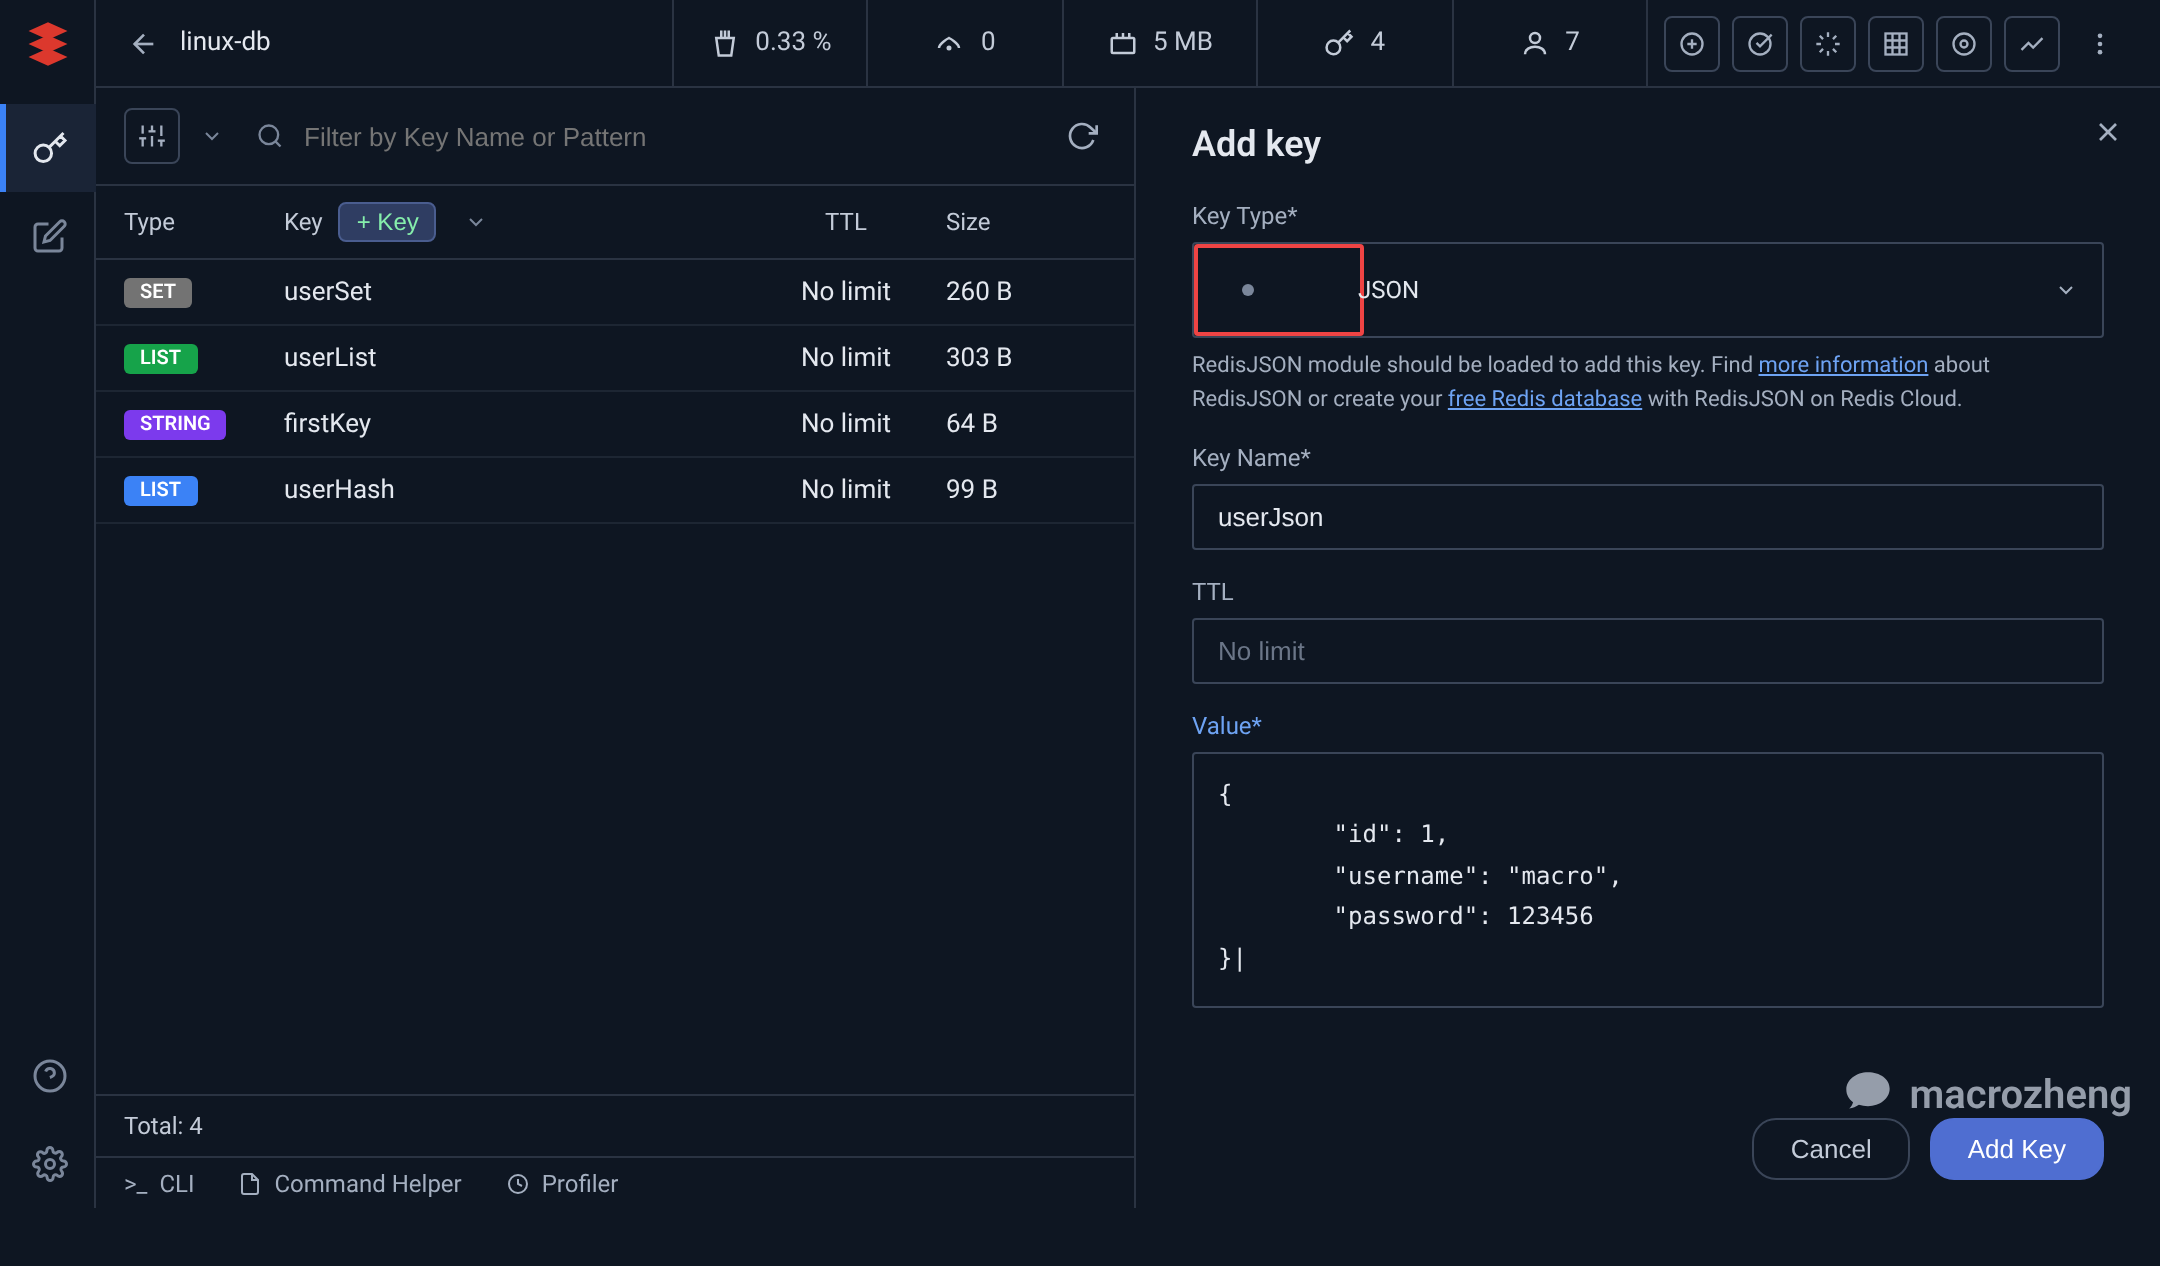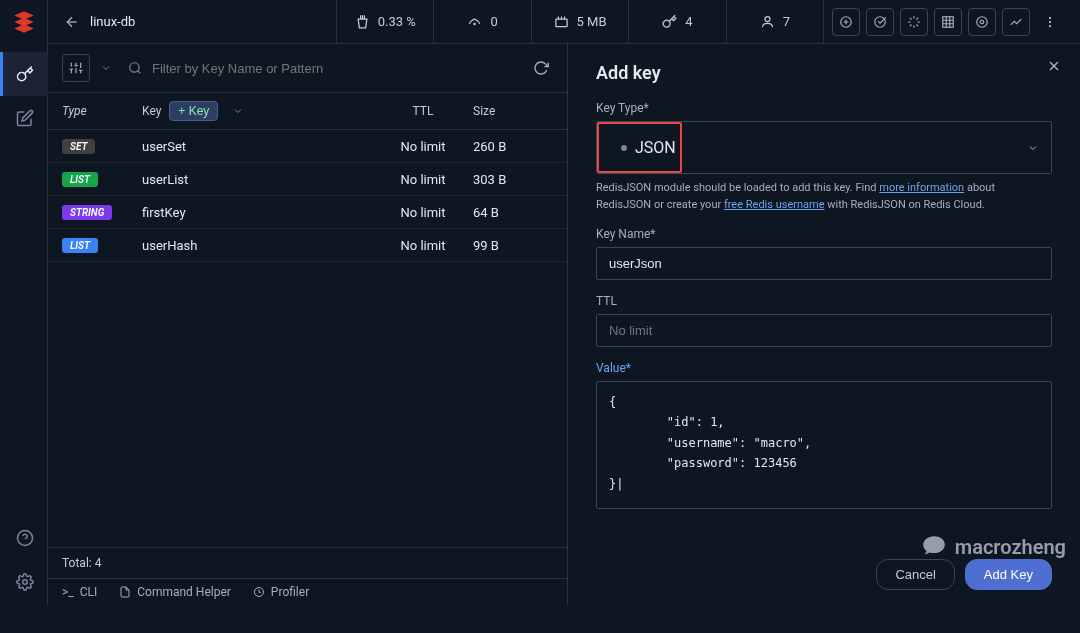--- a/index.html
+++ b/index.html
@@ -26,50 +26,50 @@
     .body { display: flex; flex: 1; overflow: hidden; }
 
     .browser { width: 520px; border-right: 1px solid #2a3342; display: flex; flex-direction: column; }
     .search-row { display: flex; align-items: center; gap: 10px; padding: 10px 14px; border-bottom: 1px solid #2a3342; }
     .search-row .flt { width: 28px; height: 28px; border: 1px solid #3a4558; border-radius: 4px; display: flex; align-items: center; justify-content: center; color: #a4afc0; }
     .search-row .chev { width: 18px; color: #7a869a; }
     .search-row .search-input { flex: 1; background: transparent; border: none; outline: none; color: #e4e8ef; font-size: 13px; }
     .search-row .refresh { width: 24px; height: 24px; color: #a4afc0; cursor: pointer; display: flex; align-items: center; justify-content: center; }
 
     .table-head { display: flex; align-items: center; padding: 8px 14px; border-bottom: 1px solid #2a3342; color: #c3cbd8; font-size: 12px; }
-    .col-type { width: 80px; font-style: italic; }
+    .col-type { width: 80px; }
     .col-key { flex: 1; display: flex; align-items: center; gap: 8px; }
     .col-ttl { width: 100px; text-align: center; }
     .col-size { width: 80px; }
     .add-key-btn { background: #2f3d62; border: 1px solid #4a5d8f; color: #86efac; font-size: 12px; padding: 2px 8px; border-radius: 4px; cursor: pointer; }
     .sort-chev { color: #7a869a; margin-left: 6px; }
 
     .rows { display: flex; flex-direction: column; }
     .row { display: flex; align-items: center; padding: 8px 14px; border-bottom: 1px solid #1d2633; cursor: pointer; }
     .badge { font-size: 10px; padding: 2px 8px; border-radius: 3px; font-weight: 600; text-align: center; display: inline-block; }
-    .badge.set { background: #404040; color: #fff; }
+    .badge.set { background: #737373; color: #fff; }
     .badge.list { background: #16a34a; color: #fff; }
     .badge.string { background: #7c3aed; color: #fff; }
     .badge.hash { background: #3b82f6; color: #fff; }
 
     .browser-foot { margin-top: auto; border-top: 1px solid #2a3342; padding: 8px 14px; color: #c3cbd8; font-size: 12px; }
     .bottombar { border-top: 1px solid #2a3342; padding: 4px 14px; display: flex; align-items: center; gap: 22px; color: #a4afc0; font-size: 12px; height: 26px; }
     .bottombar .bb-item { display: flex; align-items: center; gap: 6px; cursor: pointer; }
 
     .pane { flex: 1; display: flex; flex-direction: column; padding: 18px 28px 14px 28px; position: relative; overflow: hidden; }
     .pane .close { position: absolute; top: 14px; right: 18px; color: #a4afc0; cursor: pointer; }
     .pane h2 { font-size: 18px; font-weight: 600; margin-bottom: 18px; }
     .field-label { font-size: 12px; color: #a4afc0; margin-bottom: 6px; display: block; }
     .field-group { margin-bottom: 14px; }
     .select { border: 1px solid #3a4558; border-radius: 2px; padding: 8px 12px; display: flex; align-items: center; justify-content: space-between; cursor: pointer; }
     .select.highlight { border-color: #ef4444; border-width: 2px; width: 85px; display: inline-flex; }
     .select-outer { border: 1px solid #3a4558; border-radius: 2px; padding: 0; display: flex; align-items: center; justify-content: space-between; }
     .select-inner { display: flex; align-items: center; gap: 8px; padding: 6px 10px; }
     .select .dot { width: 6px; height: 6px; border-radius: 50%; background: #7a869a; }
-    .select .sel-label { font-size: 16px; }
+    .select .sel-label { font-size: 12px; margin-left: 44px; }
     .select-chev { padding: 0 12px; color: #a4afc0; }
     .hint { font-size: 11px; color: #a4afc0; margin-top: 6px; line-height: 1.5; }
     .hint a { color: #6ea3f3; text-decoration: underline; cursor: pointer; }
     .text-input { width: 100%; background: transparent; border: 1px solid #3a4558; border-radius: 2px; padding: 8px 12px; color: #e4e8ef; font-size: 13px; outline: none; }
     .text-input::placeholder { color: #6b7688; }
     .value-label { color: #6ea3f3; font-size: 12px; }
     .value-area { width: 100%; height: 128px; background: transparent; border: 1px solid #3a4558; border-radius: 2px; padding: 10px 12px; color: #e4e8ef; font-size: 12px; font-family: Menlo, Consolas, monospace; outline: none; resize: none; line-height: 1.7; }
 
     .pane-foot { margin-top: auto; display: flex; justify-content: flex-end; gap: 10px; padding-top: 16px; }
     .btn { padding: 7px 18px; border-radius: 12px; font-size: 13px; cursor: pointer; }
@@ -325,21 +325,21 @@
                 <span class="sel-label">JSON</span>
               </div>
             </div>
             <span class="select-chev">
               <svg width="12" height="12" viewBox="0 0 24 24" fill="none" stroke="currentColor" stroke-width="2">
                   <polyline points="6 9 12 15 18 9"></polyline>
                 </svg>
             </span>
           </div>
           <div class="hint">
-            <span>RedisJSON module should be loaded to add this key. Find </span><a>more information</a><span> about RedisJSON or create your </span><a>free Redis username</a><span> with RedisJSON on Redis Cloud.</span>
+            <span>RedisJSON module should be loaded to add this key. Find </span><a>more information</a><span> about RedisJSON or create your </span><a>free Redis database</a><span> with RedisJSON on Redis Cloud.</span>
           </div>
         </div>
 
         <div class="field-group">
           <label class="field-label">Key Name*</label>
           <input class="text-input" value="userJson" style="">
         </div>
 
         <div class="field-group">
           <label class="field-label">TTL</label>

